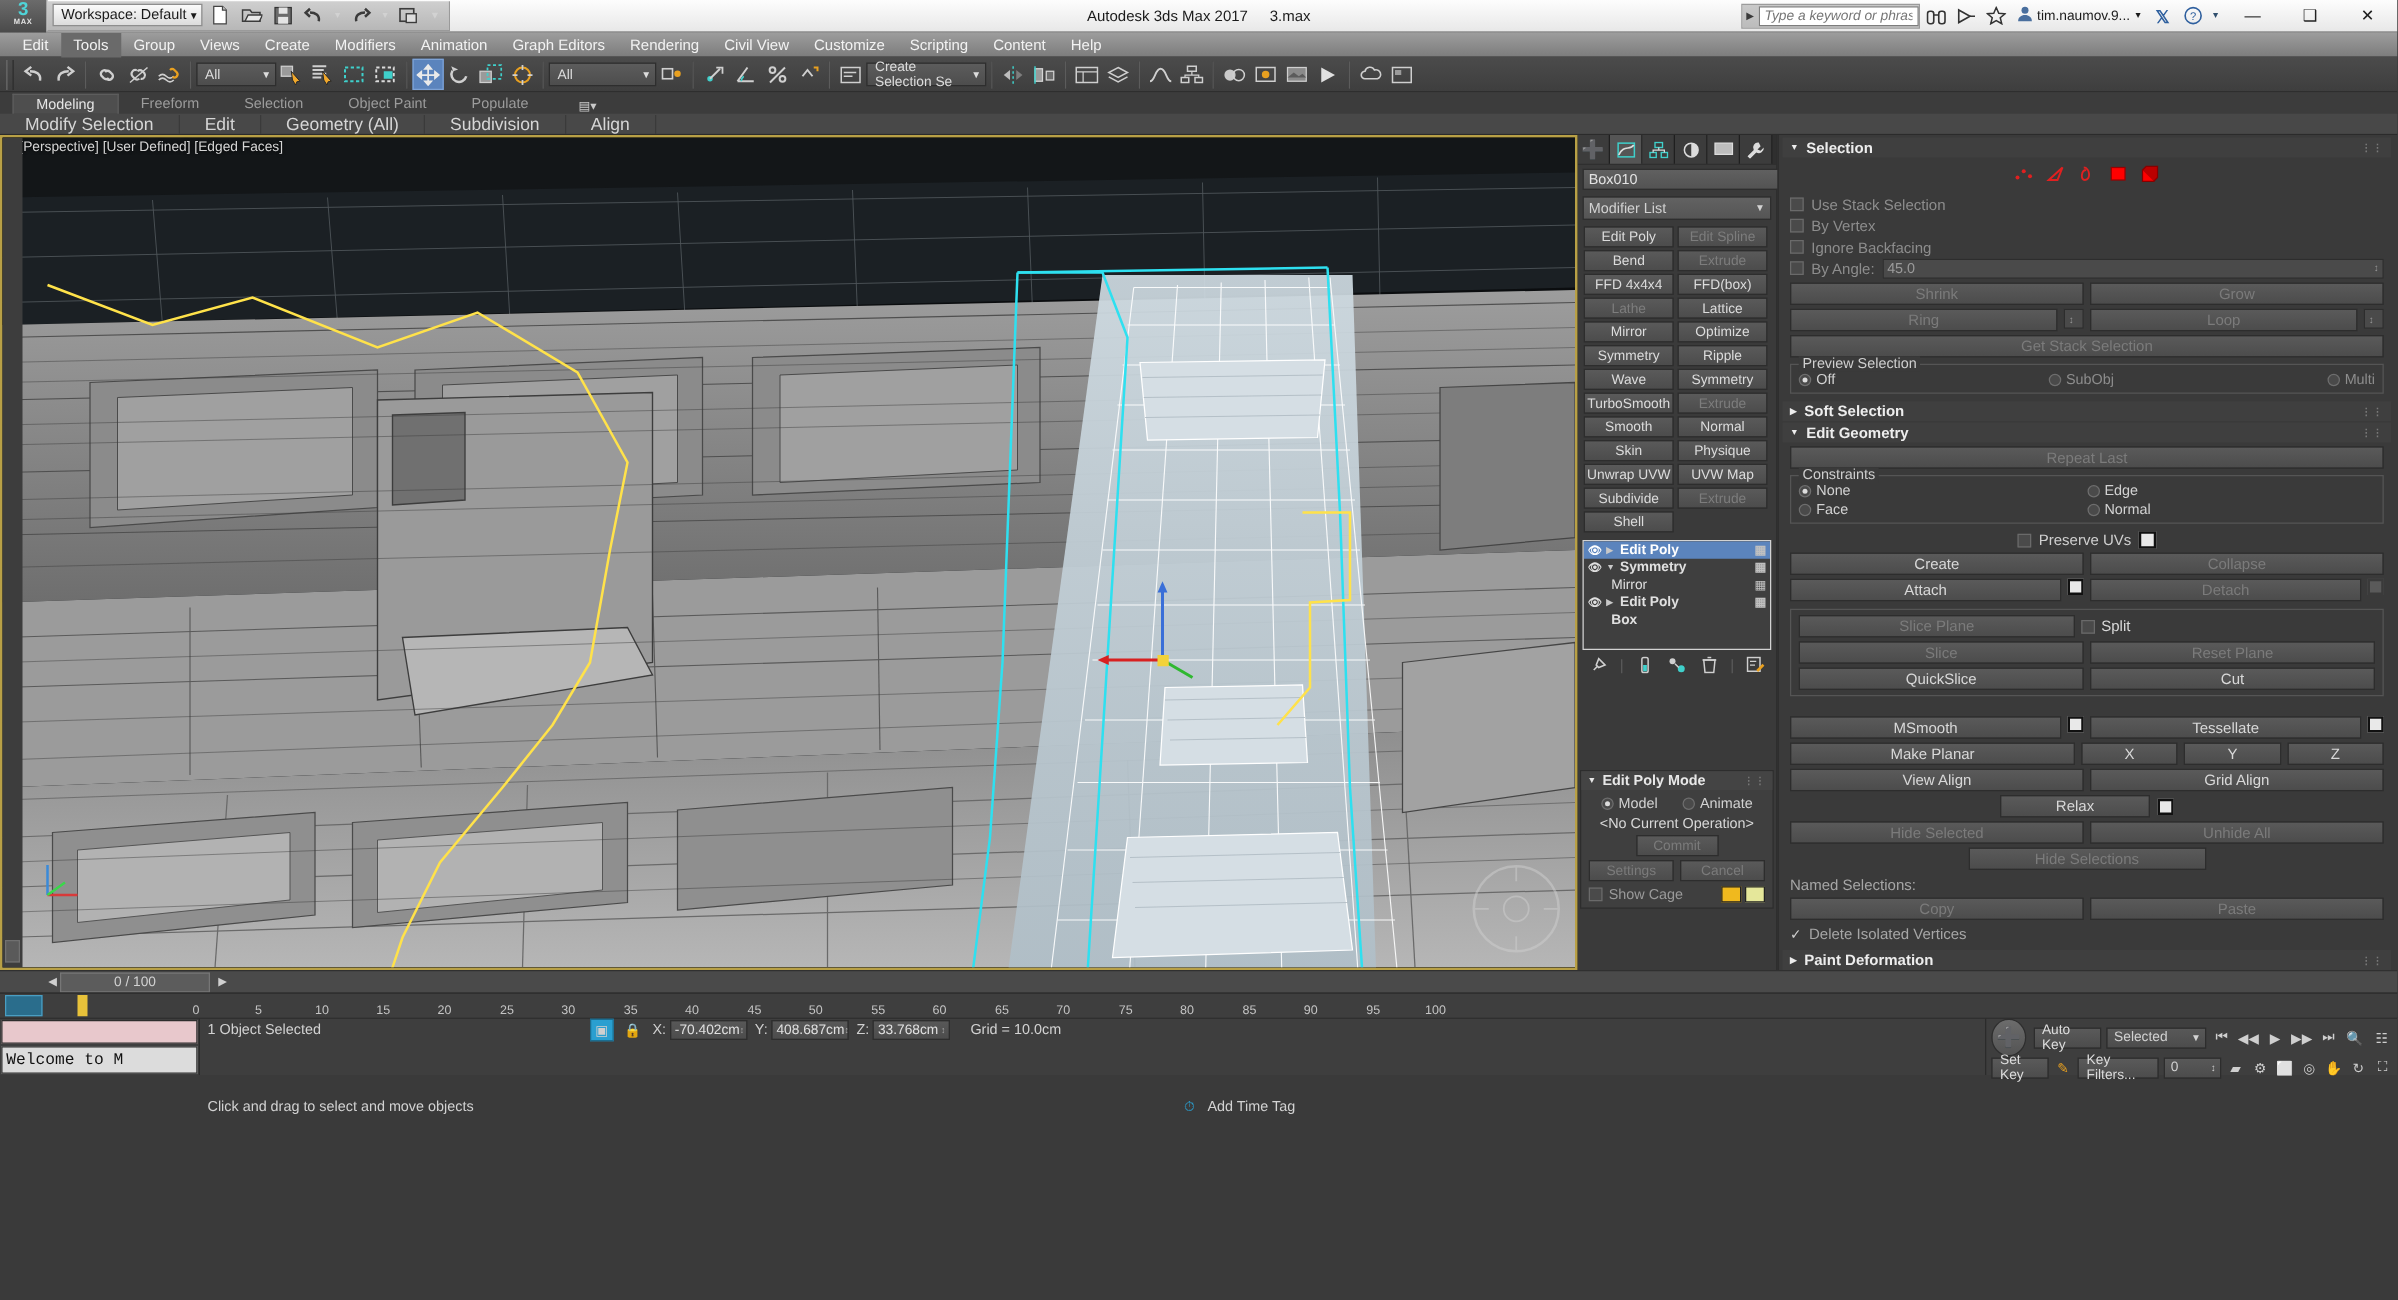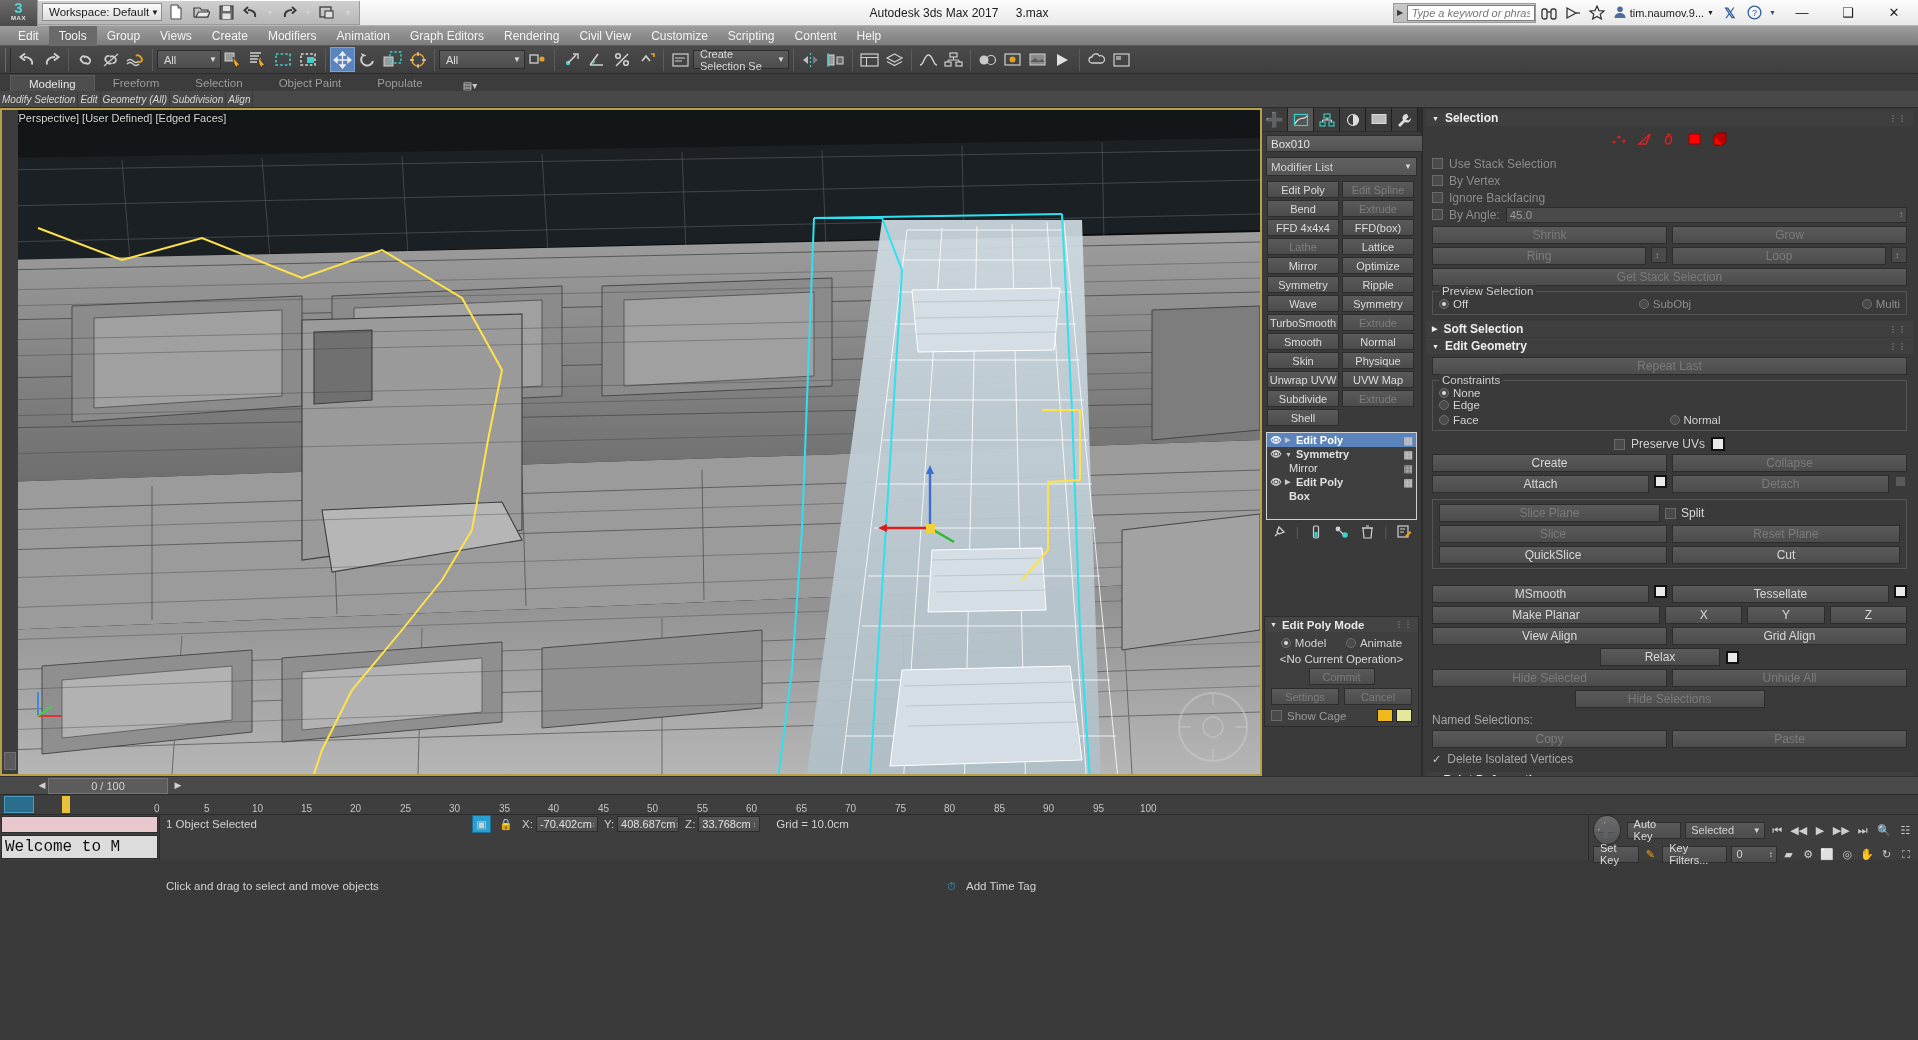--- a/index.html
+++ b/index.html
@@ -54,22 +54,22 @@
      display:flex;align-items:center;justify-content:space-between; padding:0 3px 0 6px; font-size:11px;
      color:#dcdcdc;}
   .combo .cv{ font-size:8px; }
 
   
   #ribbon{ background:#414141; border-bottom:1px solid #2b2b2b;}
   #ribtabs{ height:17px; display:flex; align-items:flex-end; padding-left:10px; background:#3c3c3c;}
   #ribtabs .rt{ padding:0 18px; height:16px; line-height:16px; font-size:11.5px; color:#9c9c9c;}
   #ribtabs .rt.active{ color:#e6e6e6; background:#4e4e4e; border:1px solid #5d5d5d; border-bottom:none;}
   #ribpanels{ height:16px; display:flex; align-items:center; background:#484848;}
-  #ribpanels .rp{ padding:0 2px; height:15px; line-height:15px; font-size:10px; color:#d6d6d6;
-     border-right:1px solid #3a3a3a;font-style:italic;}
+  #ribpanels .rp{ padding:0 20px; height:15px; line-height:15px; font-size:14px; color:#d6d6d6;
+     border-right:1px solid #3a3a3a;}
 
   
   #body{ display:flex; height:668px; }
 
   
   #viewport{ position:relative; width:1262px; height:668px; background:#0a0a0a;
       border:2px solid #b8a046; overflow:hidden;}
   #vplabel{ position:absolute; top:2px; left:4px; font-size:11px; color:#d6d6d6; z-index:6;
      text-shadow:0 0 3px #000;}
   .vpscene{ position:absolute; inset:0; }
@@ -158,21 +158,21 @@
   #ruler{ position:absolute; left:0; right:0; bottom:0; height:18px; }
   .tick{ position:absolute; bottom:0; font-size:10px; color:#c4c4c4;}
 
   
   #statusarea{ height:46px; background:#3e3e3e; border-top:1px solid #2b2b2b; display:flex;
      align-items:stretch;}
   #mcr{ width:160px; border-right:1px solid #2b2b2b; display:flex; flex-direction:column;}
   #mcr .mline{ flex:1; background:#4e4e4e; border:1px solid #2d2d2d; margin:1px;}
   #mcr .mline.pink{ background:#e8c8cc;}
   #mcr .mline.txt{ background:#dcdcdc; color:#111; font-family:"Liberation Mono",monospace;
-     font-size:16px; padding:2px 3px;}
+     font-size:13px; padding:2px 3px;}
   #statmid{ flex:1; display:flex; flex-direction:column;gap:44px;}
   .srow{ flex:1; display:flex; align-items:center; gap:6px; padding:0 6px; font-size:11.5px;}
   .coord{ display:flex;align-items:center;gap:3px;}
   .coord .lb{ color:#cfcfcf; font-size:11.5px;}
   .coord .fld{ width:62px;height:16px;background:linear-gradient(#585858,#4c4c4c);
      border:1px solid #2d2d2d; font-size:11px; color:#e0e0e0; display:flex;align-items:center;
      padding:0 3px; justify-content:space-between;}
   .coord .fld .sp{ font-size:7px;color:#aaa;}
   #animctl{ width:330px; border-left:1px solid #2b2b2b; display:flex;flex-direction:column;}
   .actrl{ flex:1; display:flex; align-items:center; gap:4px; padding:0 4px; font-size:11.5px;}
@@ -1024,21 +1024,21 @@
           <span>Edit Geometry</span>
           <span class="dots">⋮⋮</span>
         </div>
         <div class="rl-b">
           <div>
               <span class="b dis" style="width:100%">Repeat Last</span>
             </div>
 
           <div class="grp">
             <span class="lg">Constraints</span>
-            <div style="display:flex;flex-direction:column;">
+            <div style="display:flex;">
               <span class="radio" style="flex:1">
                 <span class="rdot on"></span>
                   <span>None</span>
                 </span>
               <span class="radio" style="flex:1">
                 <span class="rdot"></span>
                   <span>Edge</span>
                 </span>
             </div>
             <div style="display:flex;margin-top:3px">

